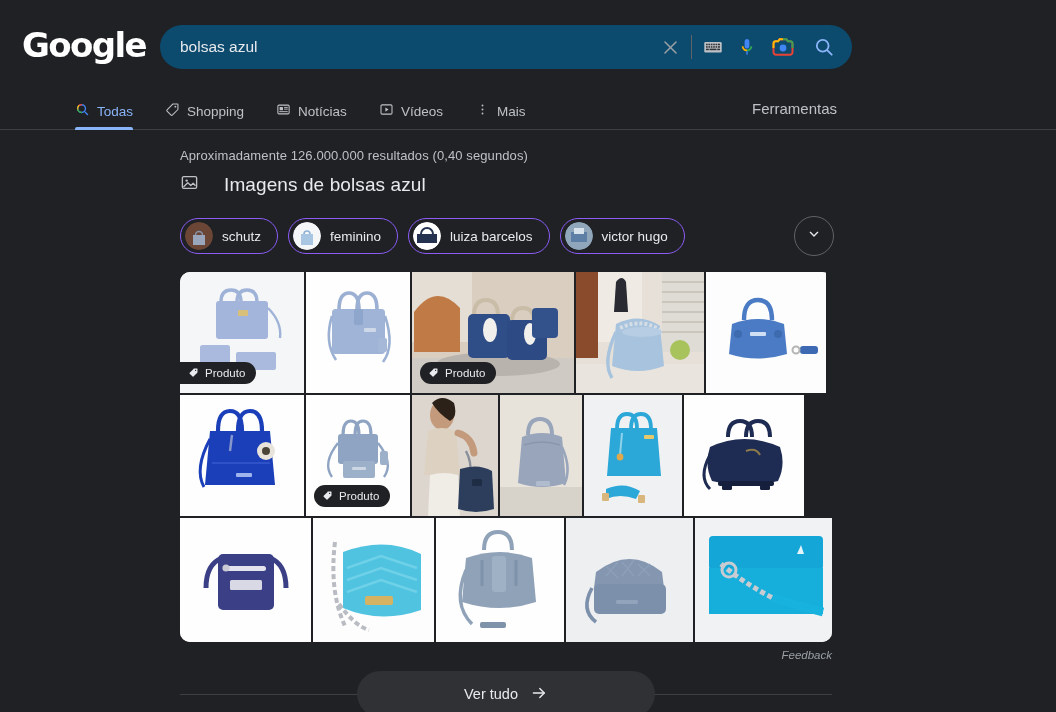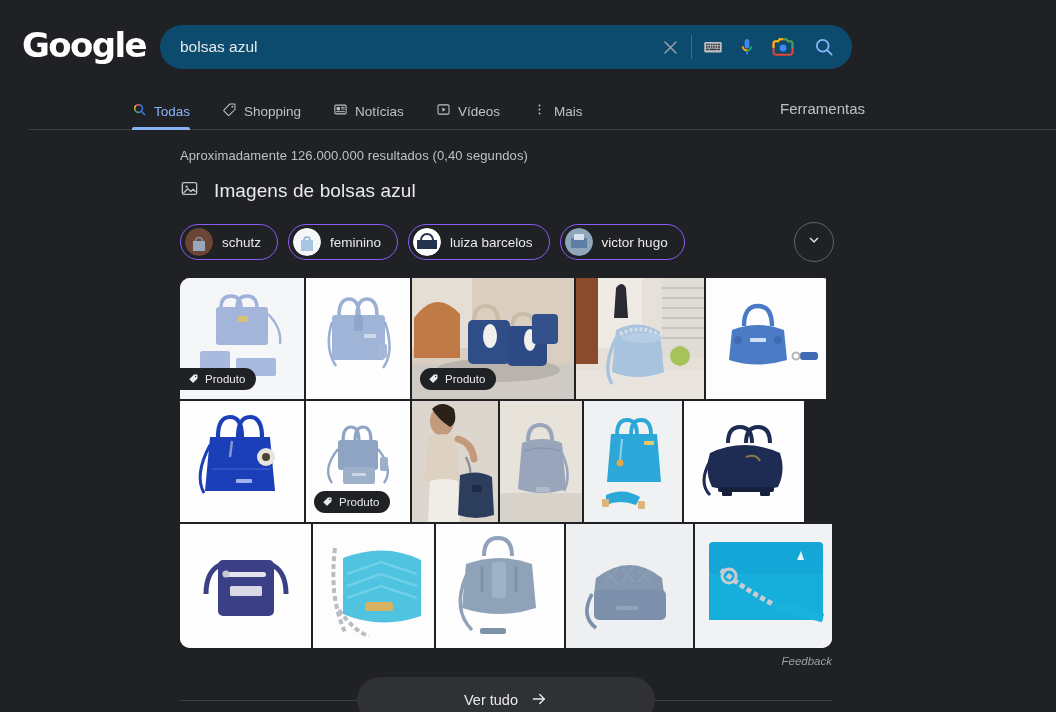--- a/index.html
+++ b/index.html
@@ -43,22 +43,21 @@
   .sb-divider { width: 1px; height: 24px; background: #5f6368; margin: 0 4px; flex: none; }
   .ic-kb   { width: 34px; height: 44px; }
   .ic-mic  { width: 34px; height: 44px; }
   .ic-lens { width: 38px; height: 44px; }
   .ic-go   { width: 44px; height: 44px; margin-right: 6px; }
 
   
   .navbar {
     position: relative; height: 38px;
     border-bottom: 1px solid #3c4043;
-    padding-left: 104px;
-    margin-left: 28px;
+    padding-left: 75px;
   }
   .navrow { display: flex; align-items: flex-start; height: 100%; }
   .tab {
     display: flex; align-items: center; gap: 7px;
     height: 37px; padding: 0 12px 0 0; margin-right: 20px;
     color: #bdc1c6; font-size: 13.5px; cursor: pointer;
     position: relative; padding-top: 1px;
   }
   .tab.active { color: #8ab4f8; }
   .tab.active::after {
@@ -72,22 +71,22 @@
   }
 
   
   .content { padding-left: 180px; padding-top: 18px; }
 
   .result-stats {
     color: #bdc1c6; font-size: 13px; letter-spacing: .1px;
   }
 
   .section-title {
-    display: flex; align-items: flex-end; gap: 15px;
-    margin-top: 16px;
+    display: flex; align-items: flex-end; gap: 25px;
+    margin-top: 10px;
   }
   .section-title h2 {
     color: #e8eaed; font-size: 19px; font-weight: 400; letter-spacing: .1px;
   }
 
   
   .chip-row {
     display: flex; align-items: center; gap: 10px;
     margin-top: 22px; position: relative;
   }

